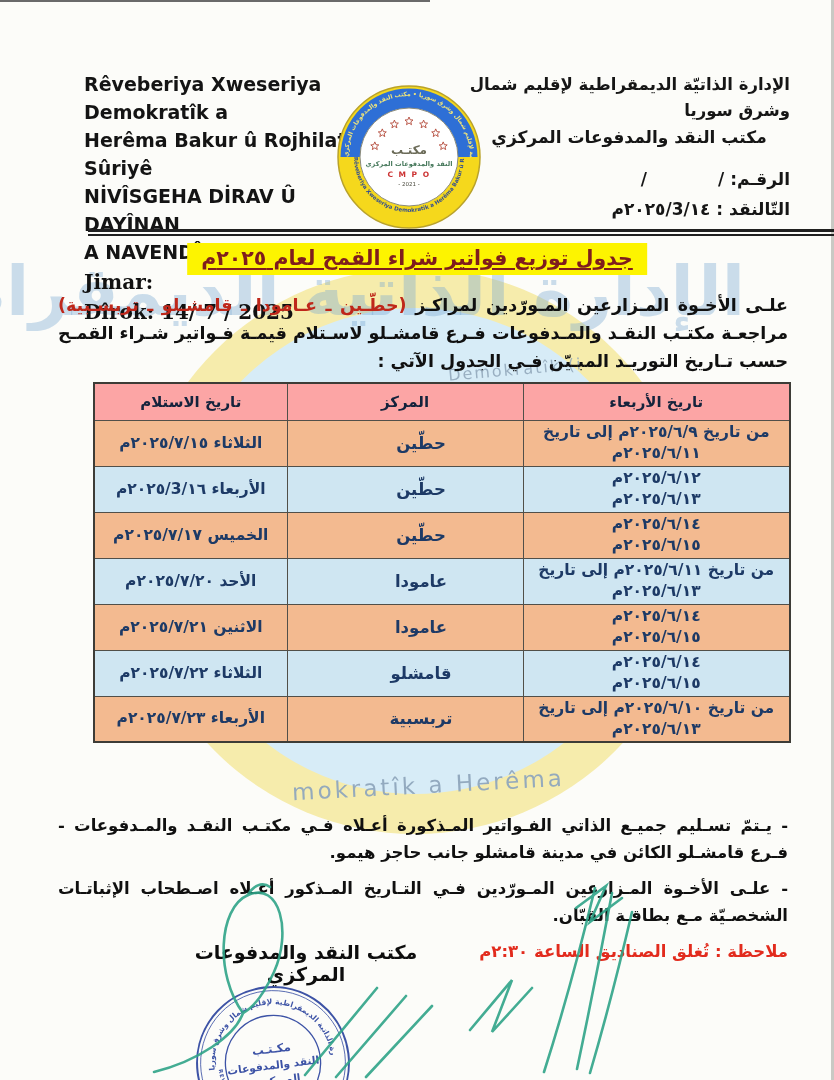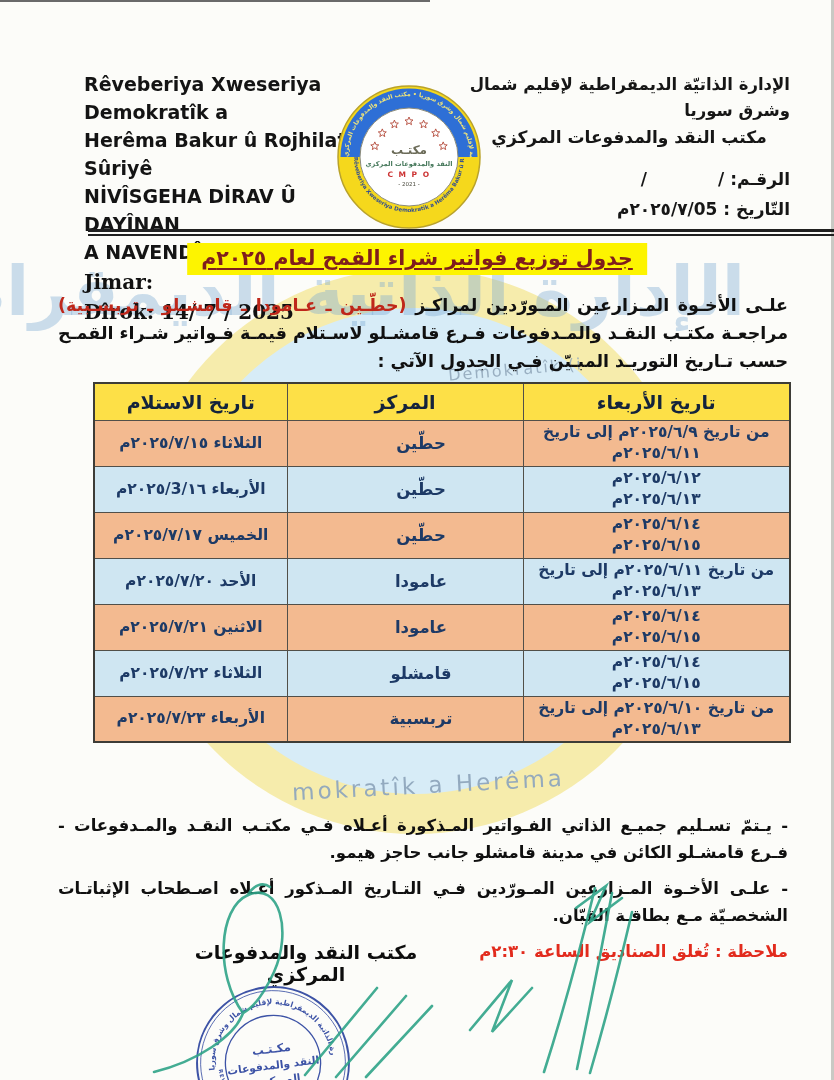--- a/index.html
+++ b/index.html
@@ -46,21 +46,21 @@
   
   .intro{position:absolute;right:46px;left:58px;top:291px;direction:rtl;text-align:justify;
     font-size:17.5px;font-weight:bold;line-height:28px;color:#101010;}
   .intro .centers{color:#bf271a;}
   
   .grain-table{position:absolute;left:93px;top:382px;border-collapse:collapse;direction:rtl;
     font-weight:bold;}
   .grain-table th,.grain-table td{border:1.5px solid #514f49;text-align:center;vertical-align:middle;
     padding:0 4px;}
   .grain-table{border:2px solid #3d3c37;}
-  .grain-table th{height:37px;background:#fde047;font-size:19px;color:#14233c;}
+  .grain-table th{height:37px;background:#fca5a5;font-size:15px;color:#14233c;}
   .grain-table td{height:46px;font-size:15.5px;color:#1d3a66;line-height:21px;}
   .col-supply{width:267px;}
   .col-center{width:236px;}
   .col-receipt{width:193px;}
   tr.row-a td{background:#f3ba90;}
   tr.row-b td{background:#cfe6f2;}
   .grain-table td.center-cell{font-size:16.5px;padding-left:36px;}
   
   .notes{position:absolute;right:46px;left:58px;top:812px;direction:rtl;text-align:justify;
     font-size:16.5px;font-weight:bold;line-height:27px;color:#101010;}
@@ -132,22 +132,22 @@
   </svg>
 
   <div class="hdr-ar" data-name="header-arabic">
     <div class="aline1" data-name="arabic-org-line">الإدارة الذاتيّة الديمقراطية لإقليم شمال وشرق سوريا</div>
     <div class="aline2" data-name="arabic-office-line">مكتب النقد والمدفوعات المركزي</div>
     <div class="afield" data-name="arabic-number-field">
       <span data-name="arabic-number-label">الرقـم:</span>
       <span class="pre" data-name="arabic-number-value">/            /</span>
     </div>
     <div class="afield" style="margin-top:4px;" data-name="arabic-date-field">
-      <span data-name="arabic-date-label">التّاريخ :</span>
-      <span data-name="arabic-date-value">٢٠٢٥/٧/05م</span>
+      <span data-name="arabic-date-label">التّالنقد :</span>
+      <span data-name="arabic-date-value">٢٠٢٥/3/١٤م</span>
     </div>
   </div>
 
   <div class="double-rule" data-name="header-divider-rule"></div>
   <div class="doc-title" data-name="document-title">جدول توزيع فواتير شراء القمح لعام ٢٠٢٥م</div>
 
   <div class="intro" data-name="intro-paragraph">
     <span data-name="intro-text-before">علـى الأخـوة المـزارعين المـورّدين لمراكـز </span><span class="centers" data-name="intro-center-names">(حطّـين ـ عـامودا ـ قامشـلو ـ تربسـبية)</span><span data-name="intro-text-after"> مراجعـة مكتـب النقـد والمـدفوعات فـرع قامشـلو لاسـتلام قيمـة فـواتير شـراء القمـح حسب تـاريخ التوريـد المبـيّن فـي الجدول الآتي :</span>
   </div>
 

